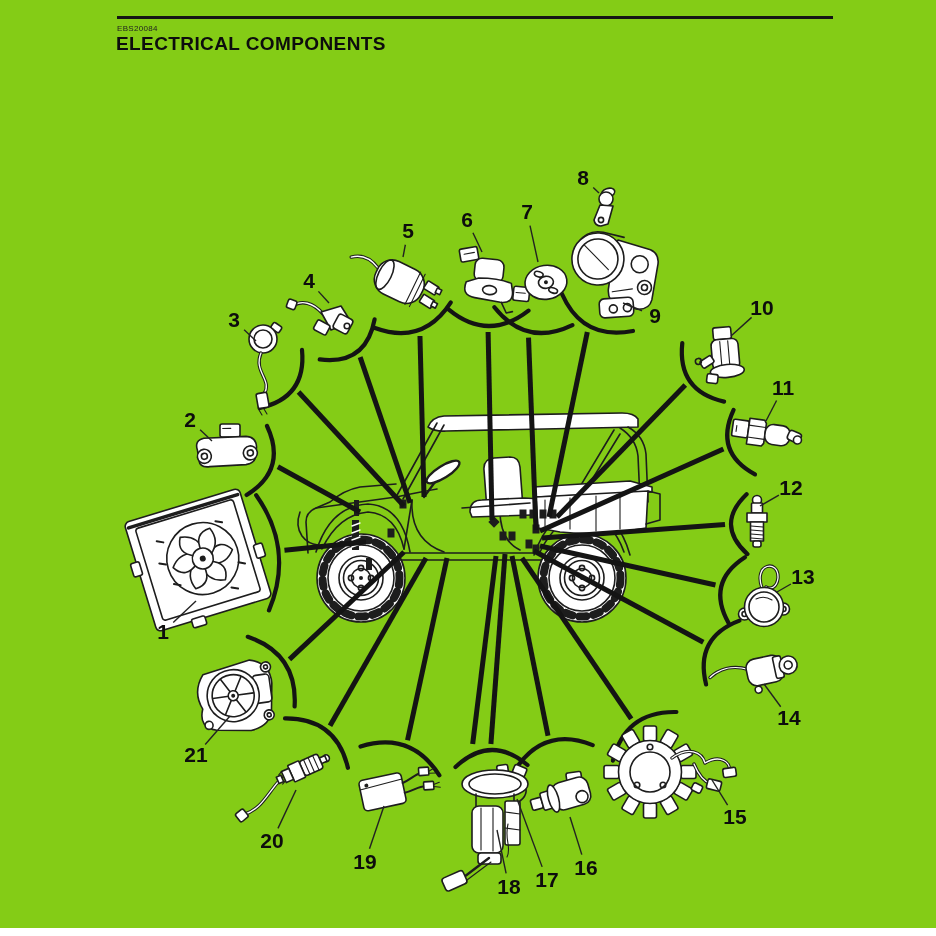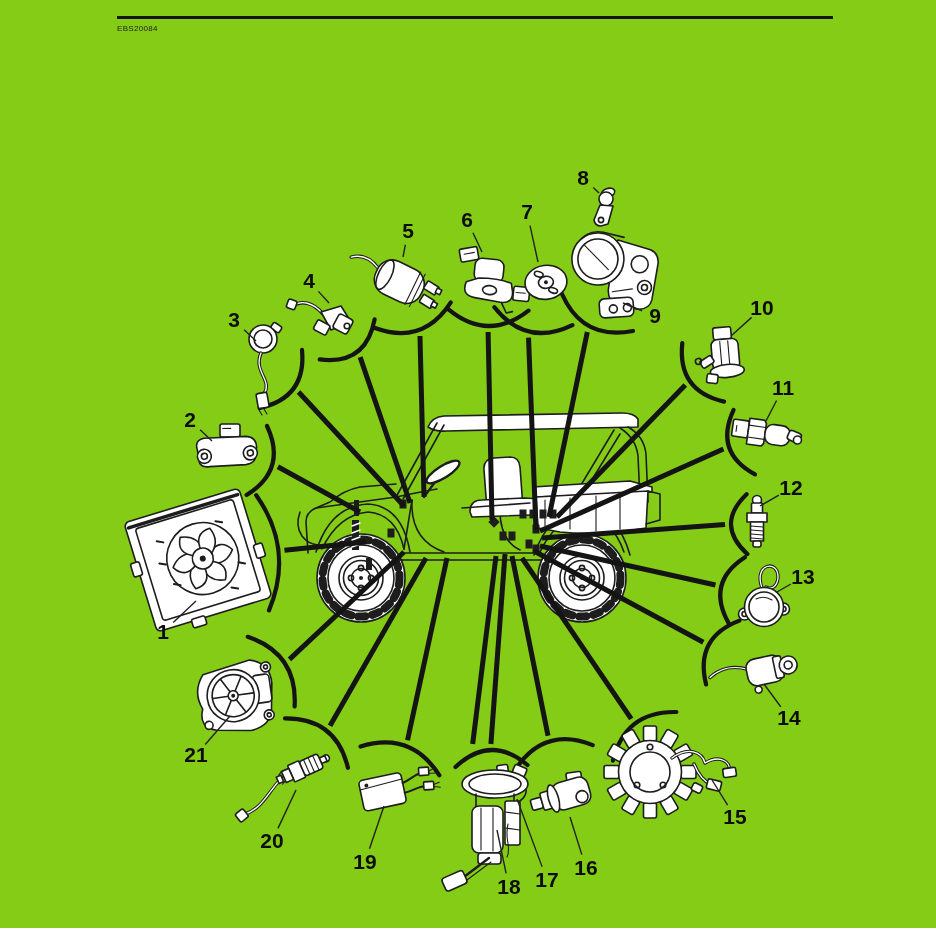--- a/index.html
+++ b/index.html
@@ -21,20 +21,21 @@
   .arc-sep{stroke:#141414;stroke-width:4.2;fill:none;stroke-linecap:round;}
   .leader{stroke:#222;stroke-width:1.4;fill:none;}
   .callout-num{font-family:"Liberation Sans", sans-serif;font-size:21px;font-weight:700;fill:#0d0d0d;}
 </style>
 </head>
 <body>
 
 <div id="page">
   <div id="header-rule"></div>
   <div id="header-code">EBS20084</div>
+  <div id="page-title">ELECTRICAL COMPONENTS</div>
 
   <svg id="diagram" width="936" height="936" viewBox="0 0 936 936">
 
     <g class="art">
 
       <g>
         <circle cx="361" cy="578" r="44" class="f"></circle>
         <circle cx="361" cy="578" r="38.5" style="stroke-width:8;stroke-dasharray:7 7"></circle>
         <circle cx="361" cy="578" r="33" class="f"></circle>
         <circle cx="361" cy="578" r="22"></circle>

